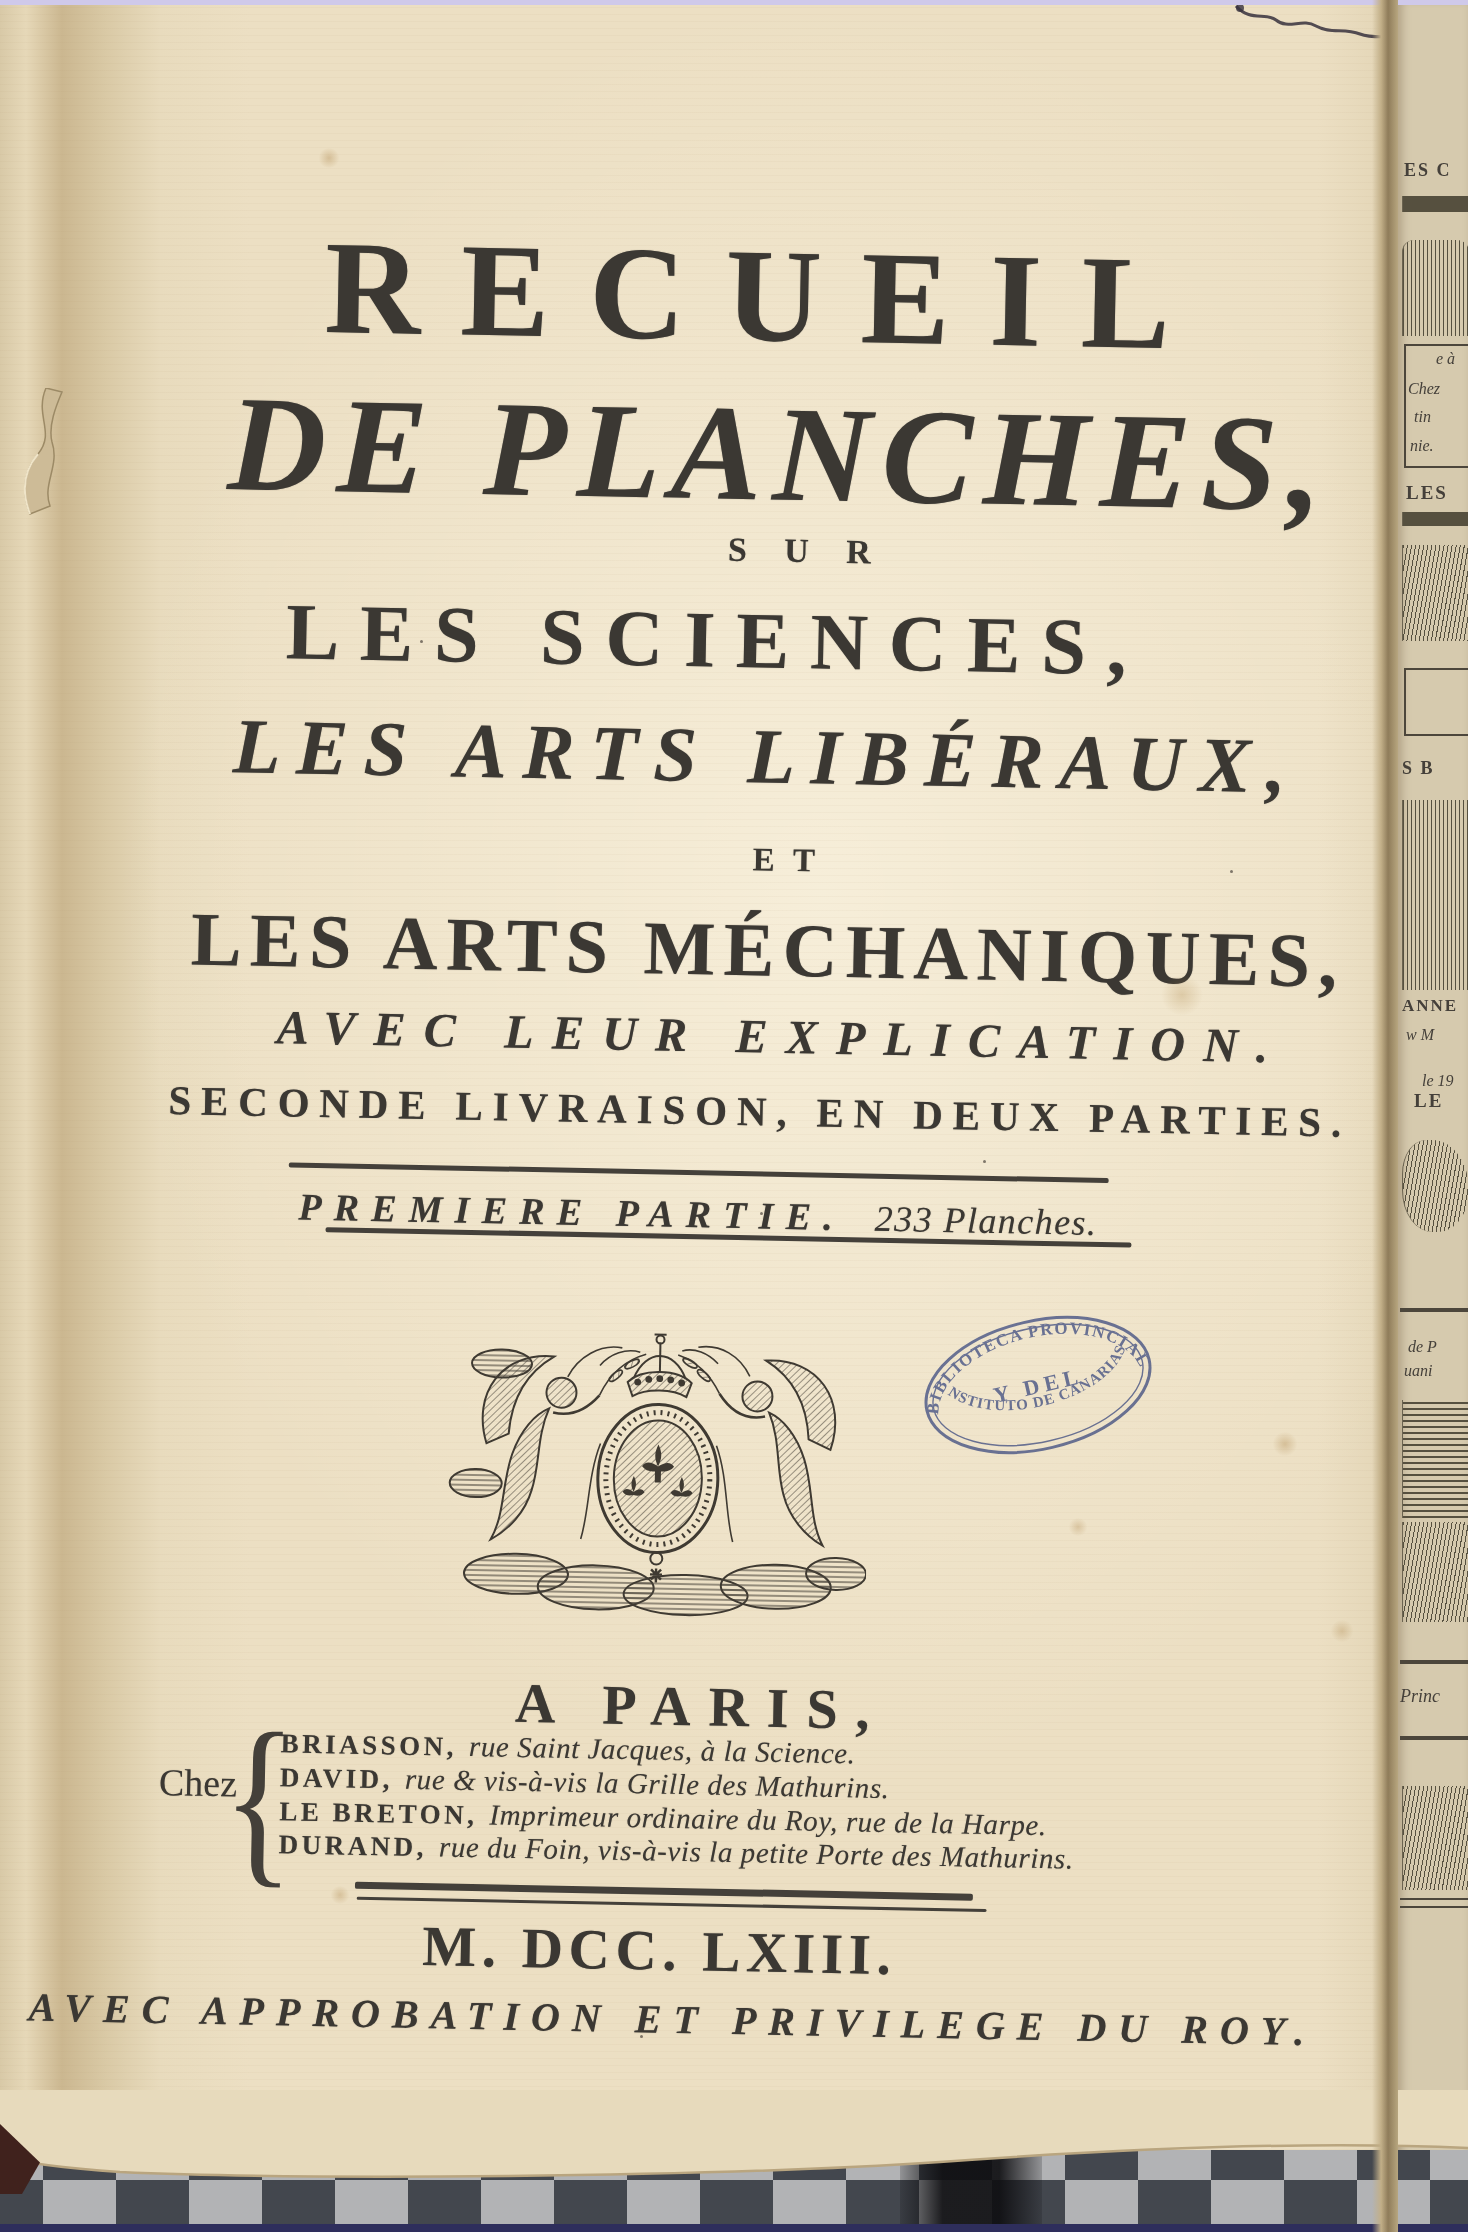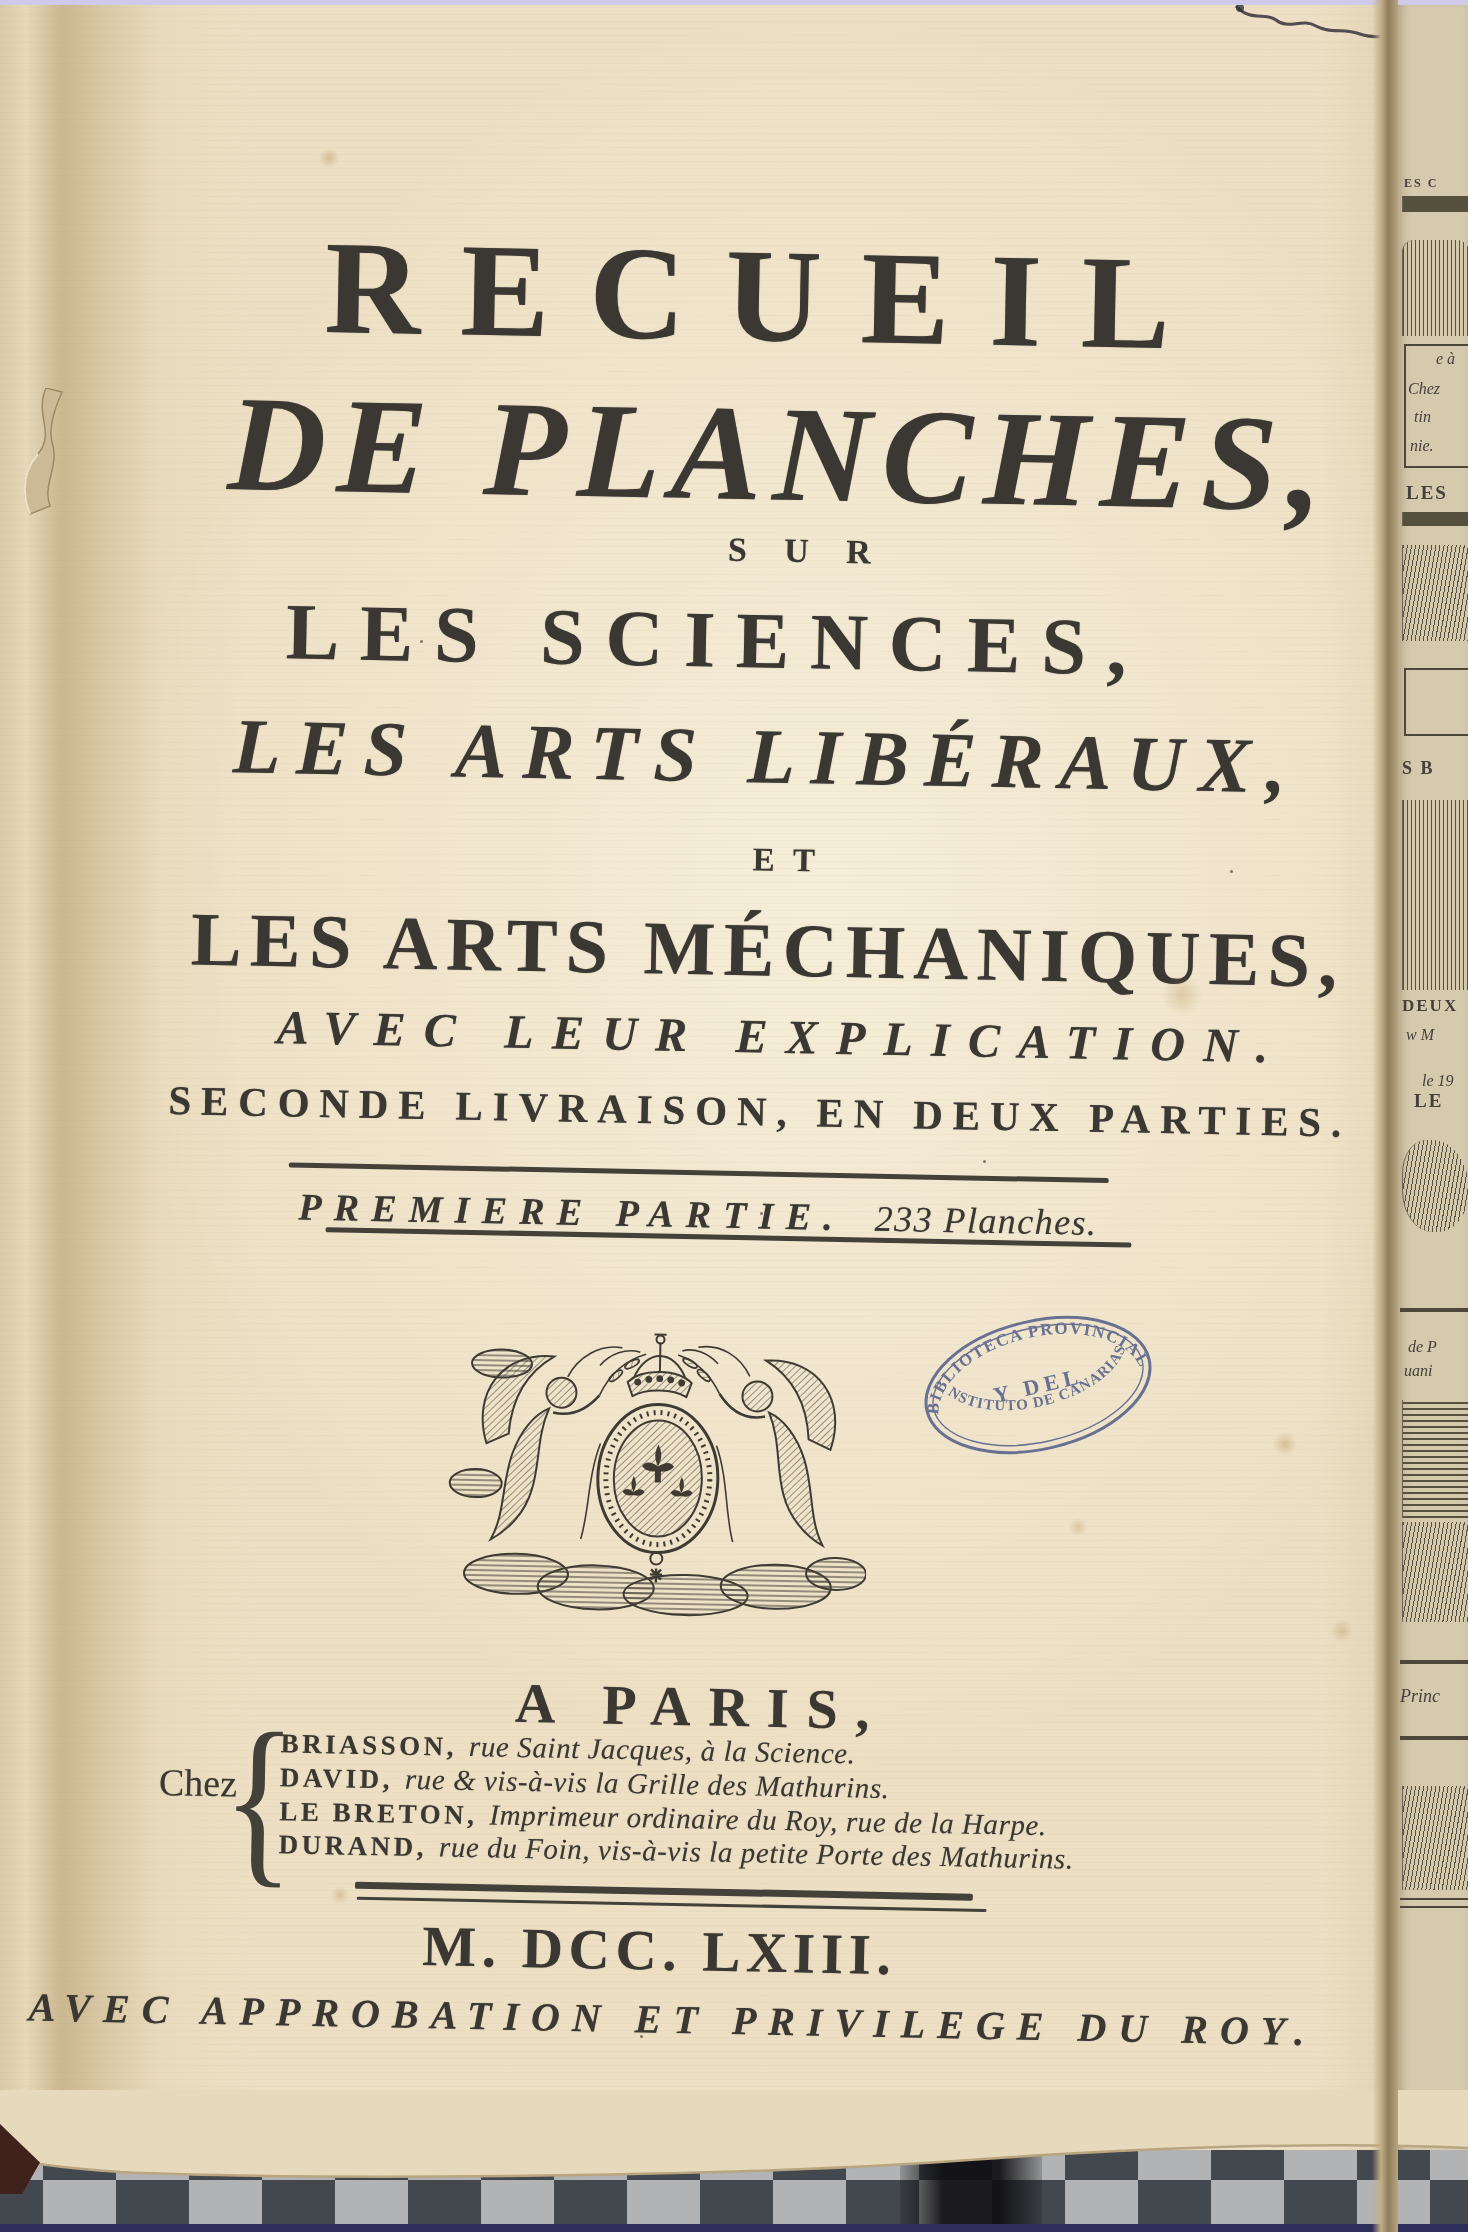--- a/index.html
+++ b/index.html
@@ -202,28 +202,28 @@
     <path d="M30,0 C18,28 40,44 22,66 C10,80 4,100 14,126 L34,118 C26,96 44,78 36,54 C32,38 40,18 46,4 Z" fill="#cdbb97" stroke="#9c8a66" stroke-width="1.5"></path>
     <path d="M22,66 C10,80 4,100 14,126" fill="none" stroke="#efe4c8" stroke-width="2"></path>
   </svg>
 
   <svg class="scribble" width="238" height="44" viewBox="0 0 238 44">
     <path d="M6,6 c14,16 30,6 40,14 c12,10 26,-2 40,6 c14,8 28,2 44,8 c16,6 34,0 50,4 c14,4 32,2 52,0" fill="none" stroke="#37313d" stroke-width="3" opacity=".85"></path>
     <circle cx="10" cy="8" r="4" fill="#37313d" opacity=".8"></circle>
   </svg>
 
   <div class="facing-strip">
-    <span class="frag rom" style="left:6px;top:176px;font-size:12px;">ES C</span>
+    <span class="frag rom" style="left:6px;top:160px;font-size:18px;">ES C</span>
     <span class="frag" style="left:14px;top:350px;margin-left:24px;">e à</span>
     <span class="frag" style="left:10px;top:380px;">Chez</span>
     <span class="frag" style="left:16px;top:408px;text-align:center;">tin</span>
     <span class="frag" style="left:12px;top:437px;">nie.</span>
     <span class="frag rom" style="left:8px;top:482px;font-size:19px;">LES</span>
     <span class="frag rom" style="left:4px;top:758px;font-size:18px;">S B</span>
-    <span class="frag rom" style="left:4px;top:996px;font-size:17px;">DEUX</span>
+    <span class="frag rom" style="left:4px;top:996px;font-size:17px;">ANNE</span>
     <span class="frag" style="left:8px;top:1026px;font-style:italic;">w M</span>
     <span class="frag" style="left:12px;top:1072px;margin-left:12px;">le 19</span>
     <span class="frag rom" style="left:16px;top:1090px;font-size:19px;">LE</span>
     <span class="frag" style="left:10px;top:1338px;">de P</span>
     <span class="frag" style="left:6px;top:1362px;">uani</span>
     <span class="frag" style="left:2px;top:1686px;font-size:18px;">Princ</span>
   </div>
 
   <div class="hatchblk" style="top:196px;height:16px;background:#56503f;"></div>
   <div class="hatchblk vert" style="top:240px;height:96px;border-radius:12px 12px 0 0;"></div>

